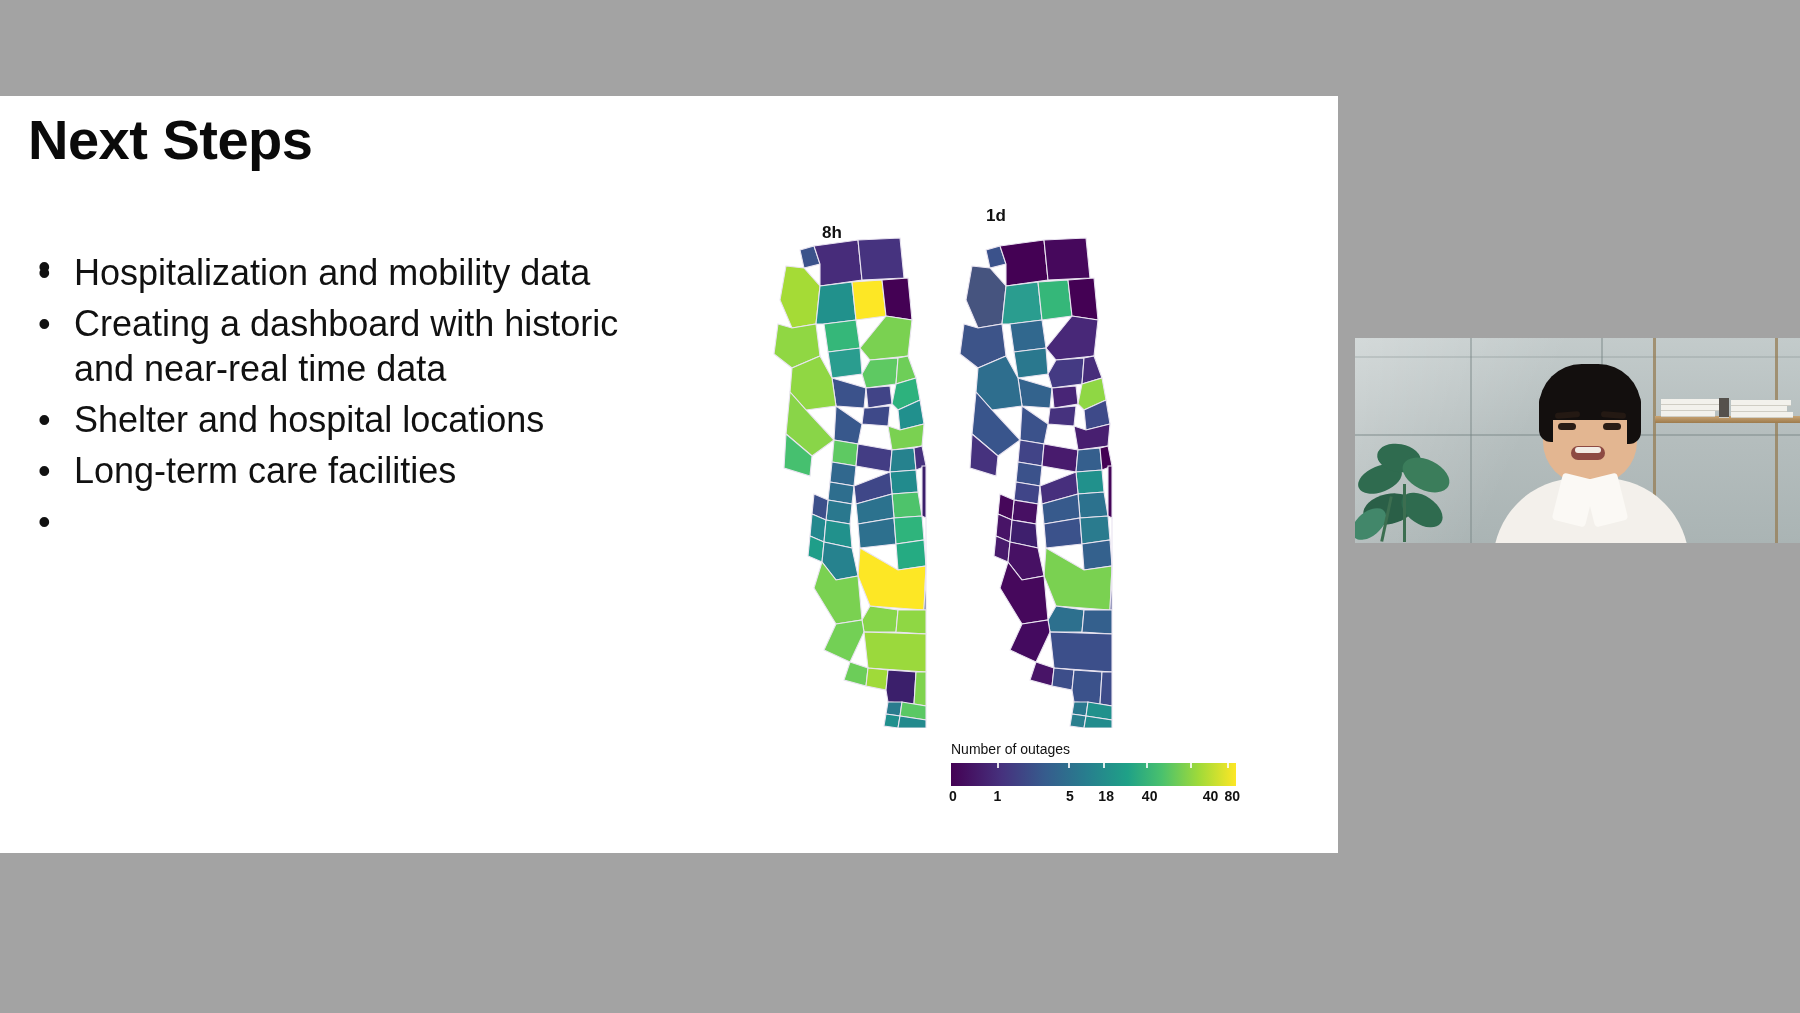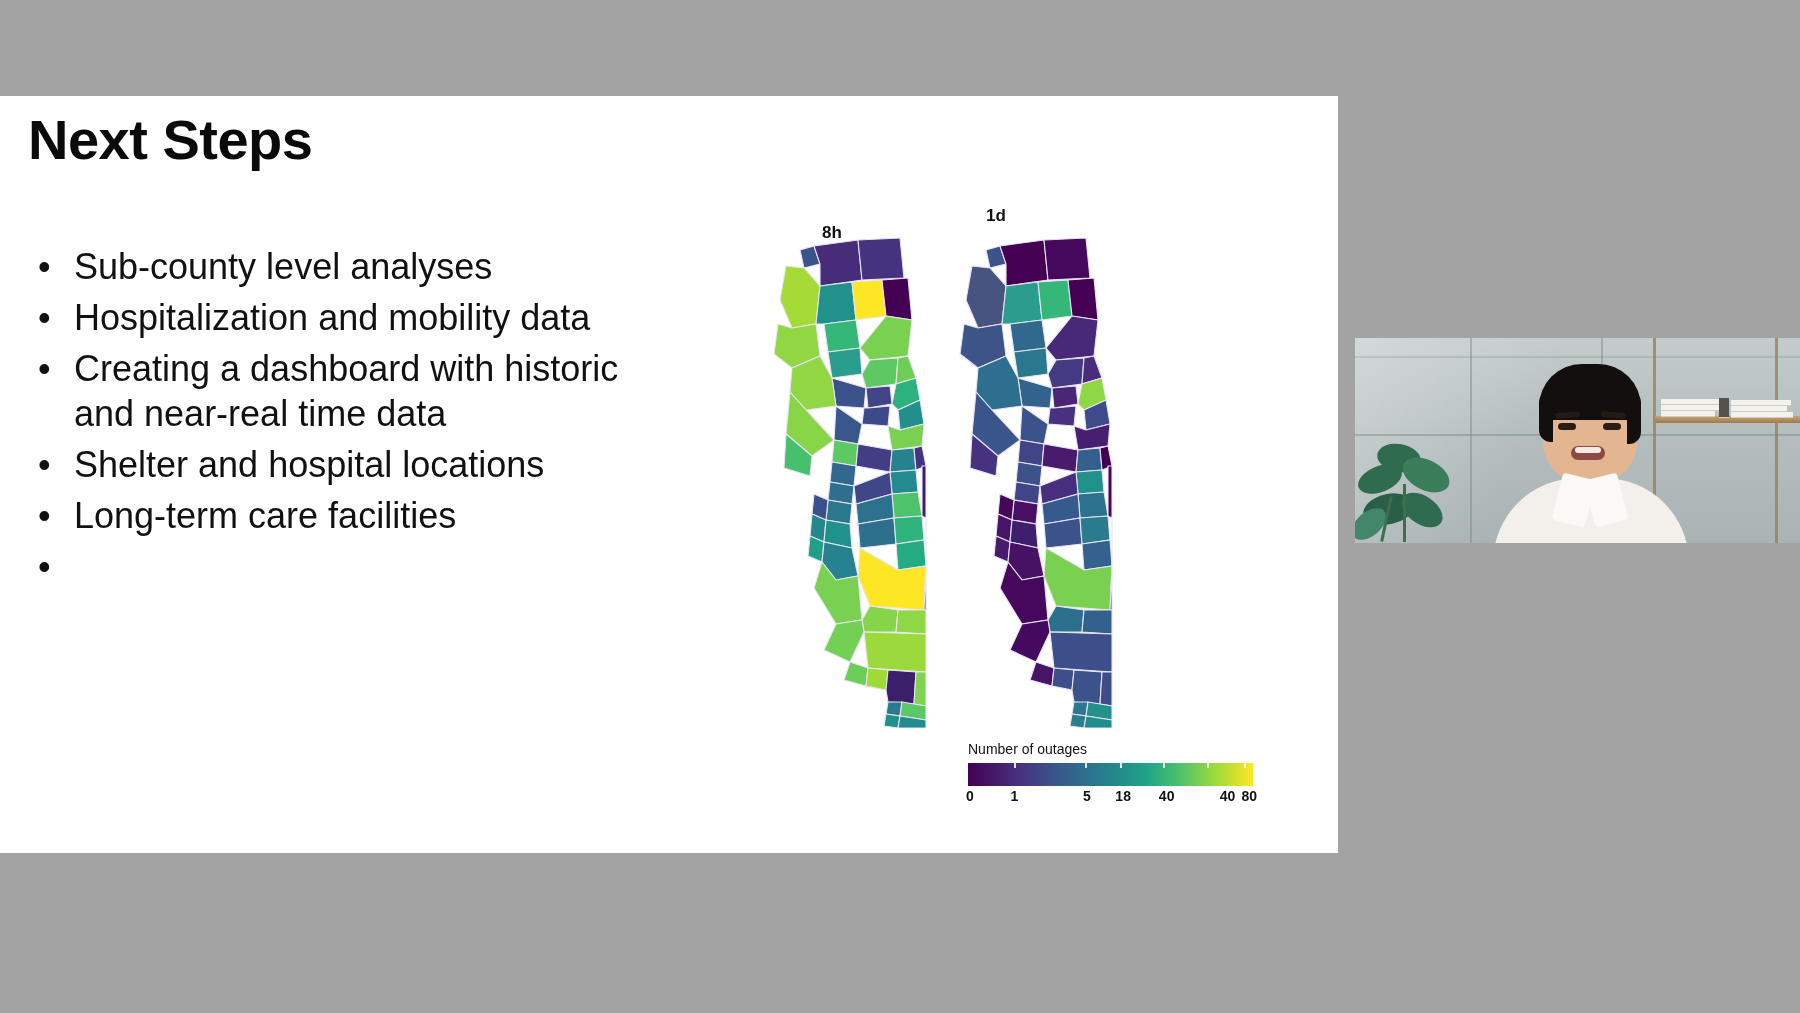--- a/index.html
+++ b/index.html
@@ -25,21 +25,21 @@
   
   #figure{position:absolute;left:740px;top:110px;width:420px;height:640px;}
   .map-title{position:absolute;font-size:17px;font-weight:bold;color:#111;}
   #title-8h{left:70px;top:17px;margin-left:12px;}
   #title-1d{left:246px;top:0px;}
 
   #maps{position:absolute;left:0;top:22px;width:420px;height:500px;}
   #maps svg{display:block;}
 
   
-  #legend{position:absolute;left:228px;top:535px;width:300px;}
+  #legend{position:absolute;left:211px;top:535px;width:300px;}
   #legend-title{font-size:14px;color:#111;margin-bottom:6px;}
   #legend-bar{position:relative;width:285px;height:23px;
       background:linear-gradient(to right,
         #440154 0%, #46327e 18%, #365c8d 33%, #277f8e 48%,
         #1fa187 62%, #4ac16d 74%, #a0da39 87%, #fde725 100%);}
   .legend-tickmark{position:absolute;top:0;width:2px;height:5px;background:#ffffff;opacity:.85;}
   #legend-ticks{position:relative;height:22px;width:290px;}
   .legend-tick{position:absolute;top:2px;font-size:14px;font-weight:bold;color:#111;
       transform:translateX(-50%);}
 
@@ -91,21 +91,20 @@
 
 <div id="screen">
 
   <div id="slide">
 
     <div id="slide-title">Next Steps</div>
 
     <ul id="bullets">
       <li>
         <span class="dot">•</span>
-        <span>Sub-county level analyses</span>
       </li>
       <li>
         <span class="dot">•</span>
         <span>Hospitalization and mobility data</span>
       </li>
       <li>
         <span class="dot">•</span>
         <span>Creating a dashboard with historic and near-real time data</span>
       </li>
       <li>

